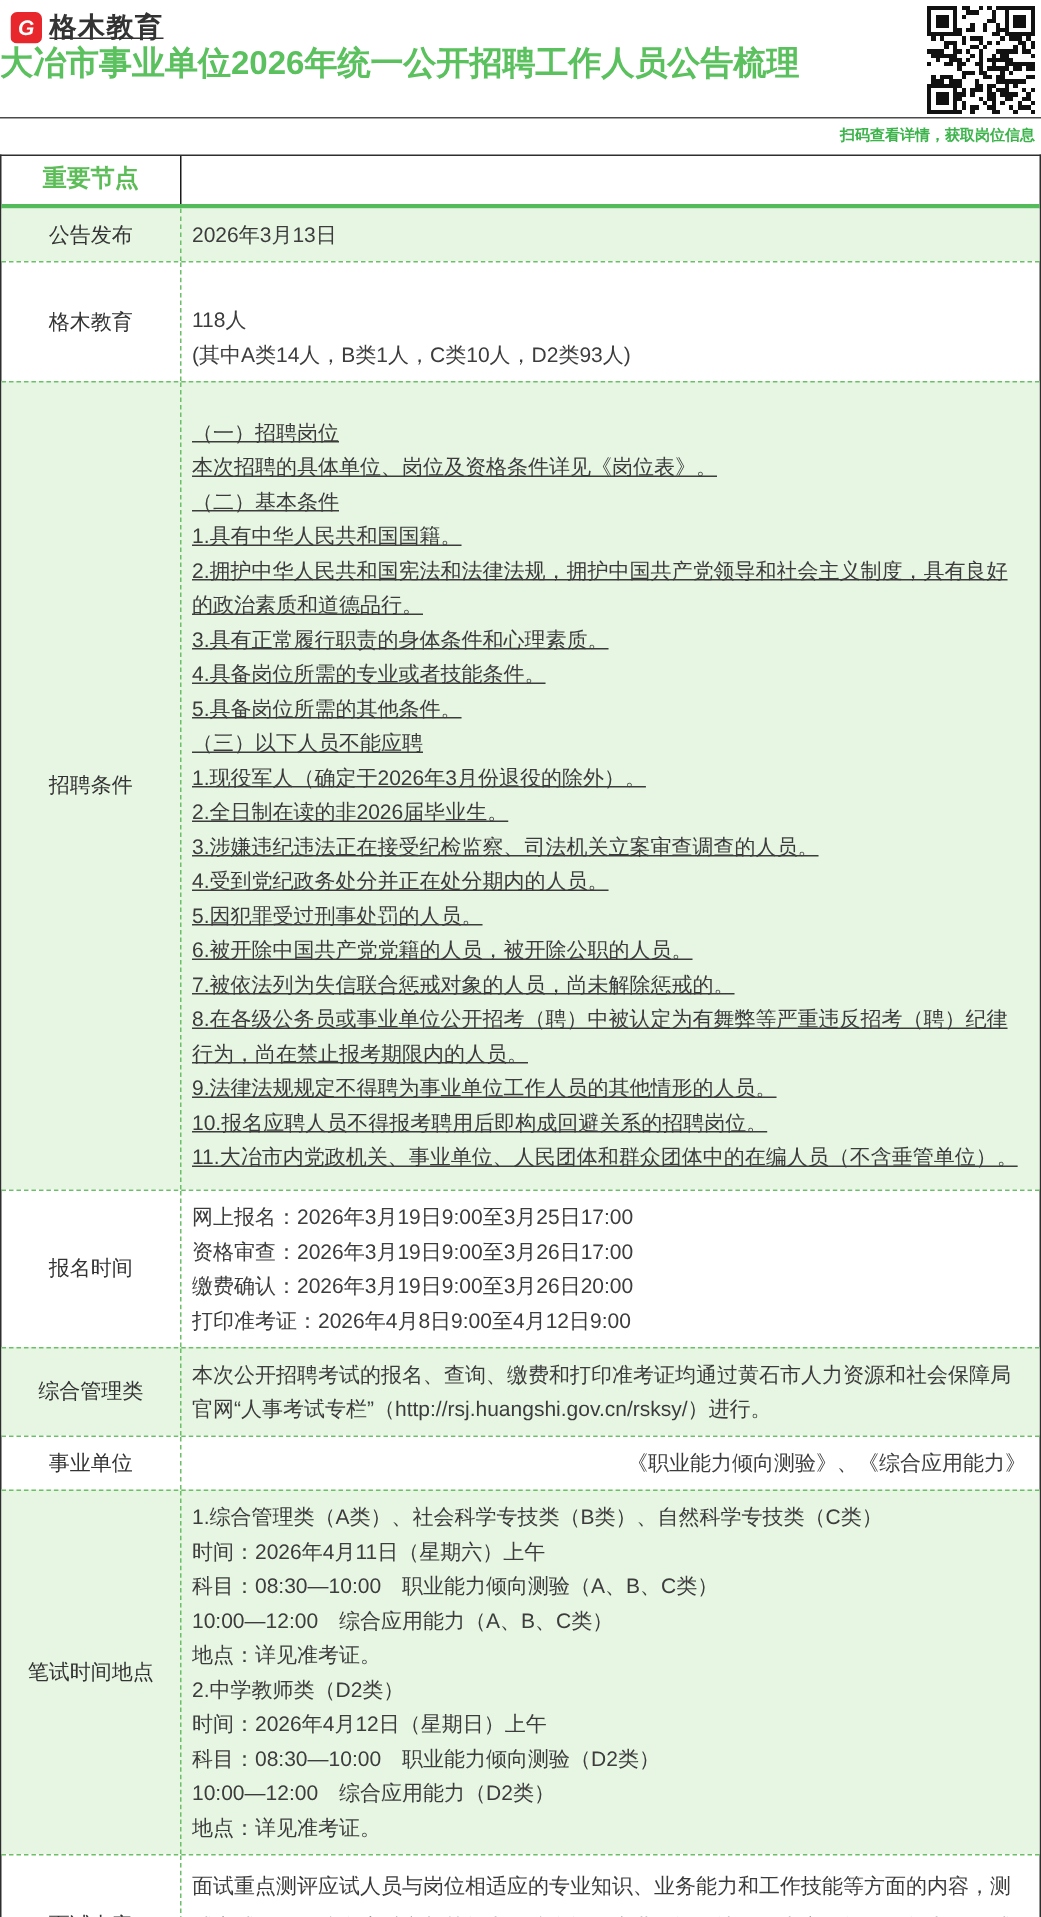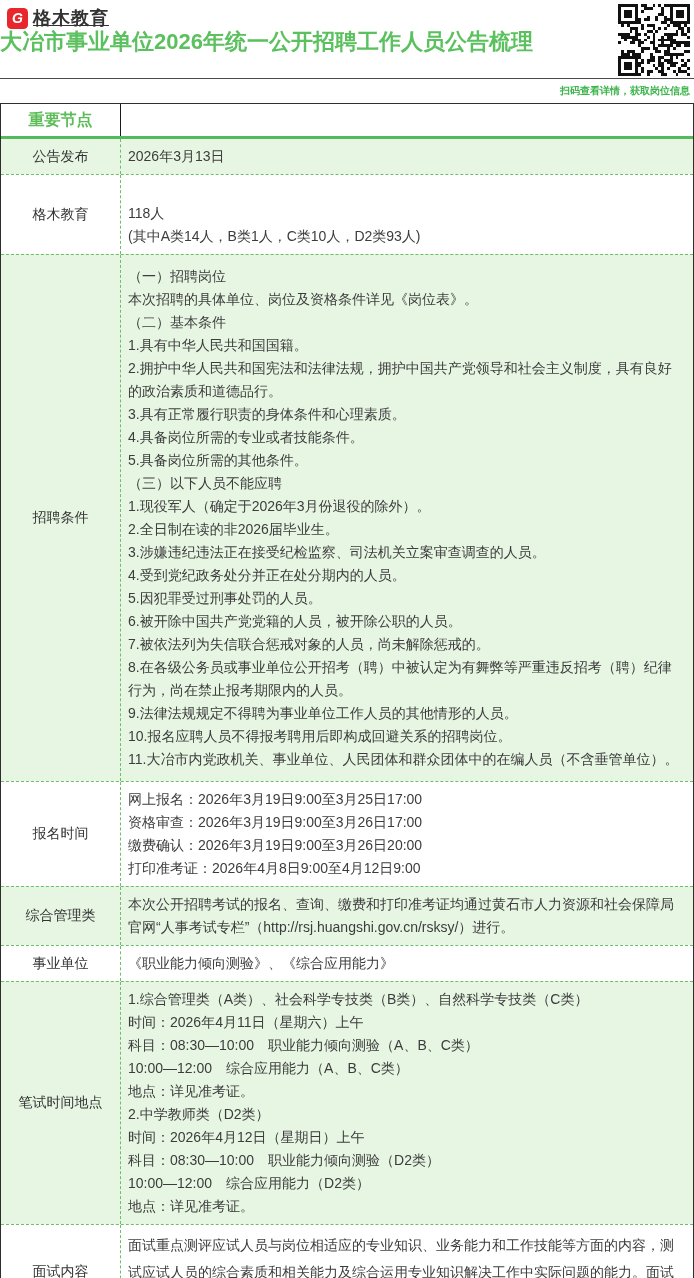--- a/index.html
+++ b/index.html
@@ -108,23 +108,23 @@
     color: #3c3c3c;
     padding: 6px 9px 6px 7px;
     white-space: pre-line;
     display: flex;
     flex-direction: column;
     justify-content: center;
   }
   .content.center { }
   .r1 .content { min-height: 28px; }
   .r2 .content { min-height: 55px; margin-top: 21px; }
-  .r3 .content { padding-top: 10px; padding-bottom: 10px; }
+  .r3 .content { padding-top: 22px; padding-bottom: 10px; text-decoration: underline; }
   .r4 .content { min-height: 102px; }
-  .r6 .content { min-height: 32px; }
+  .r6 .content { min-height: 32px; text-align: right; }
   .r7 .content { min-height: 228px; }
   .r8 .content { min-height: 94px; line-height: 27px; }
 </style>
 </head>
 <body>
 
 <div class="page">
 
   <div class="header">
     <div class="brand">

